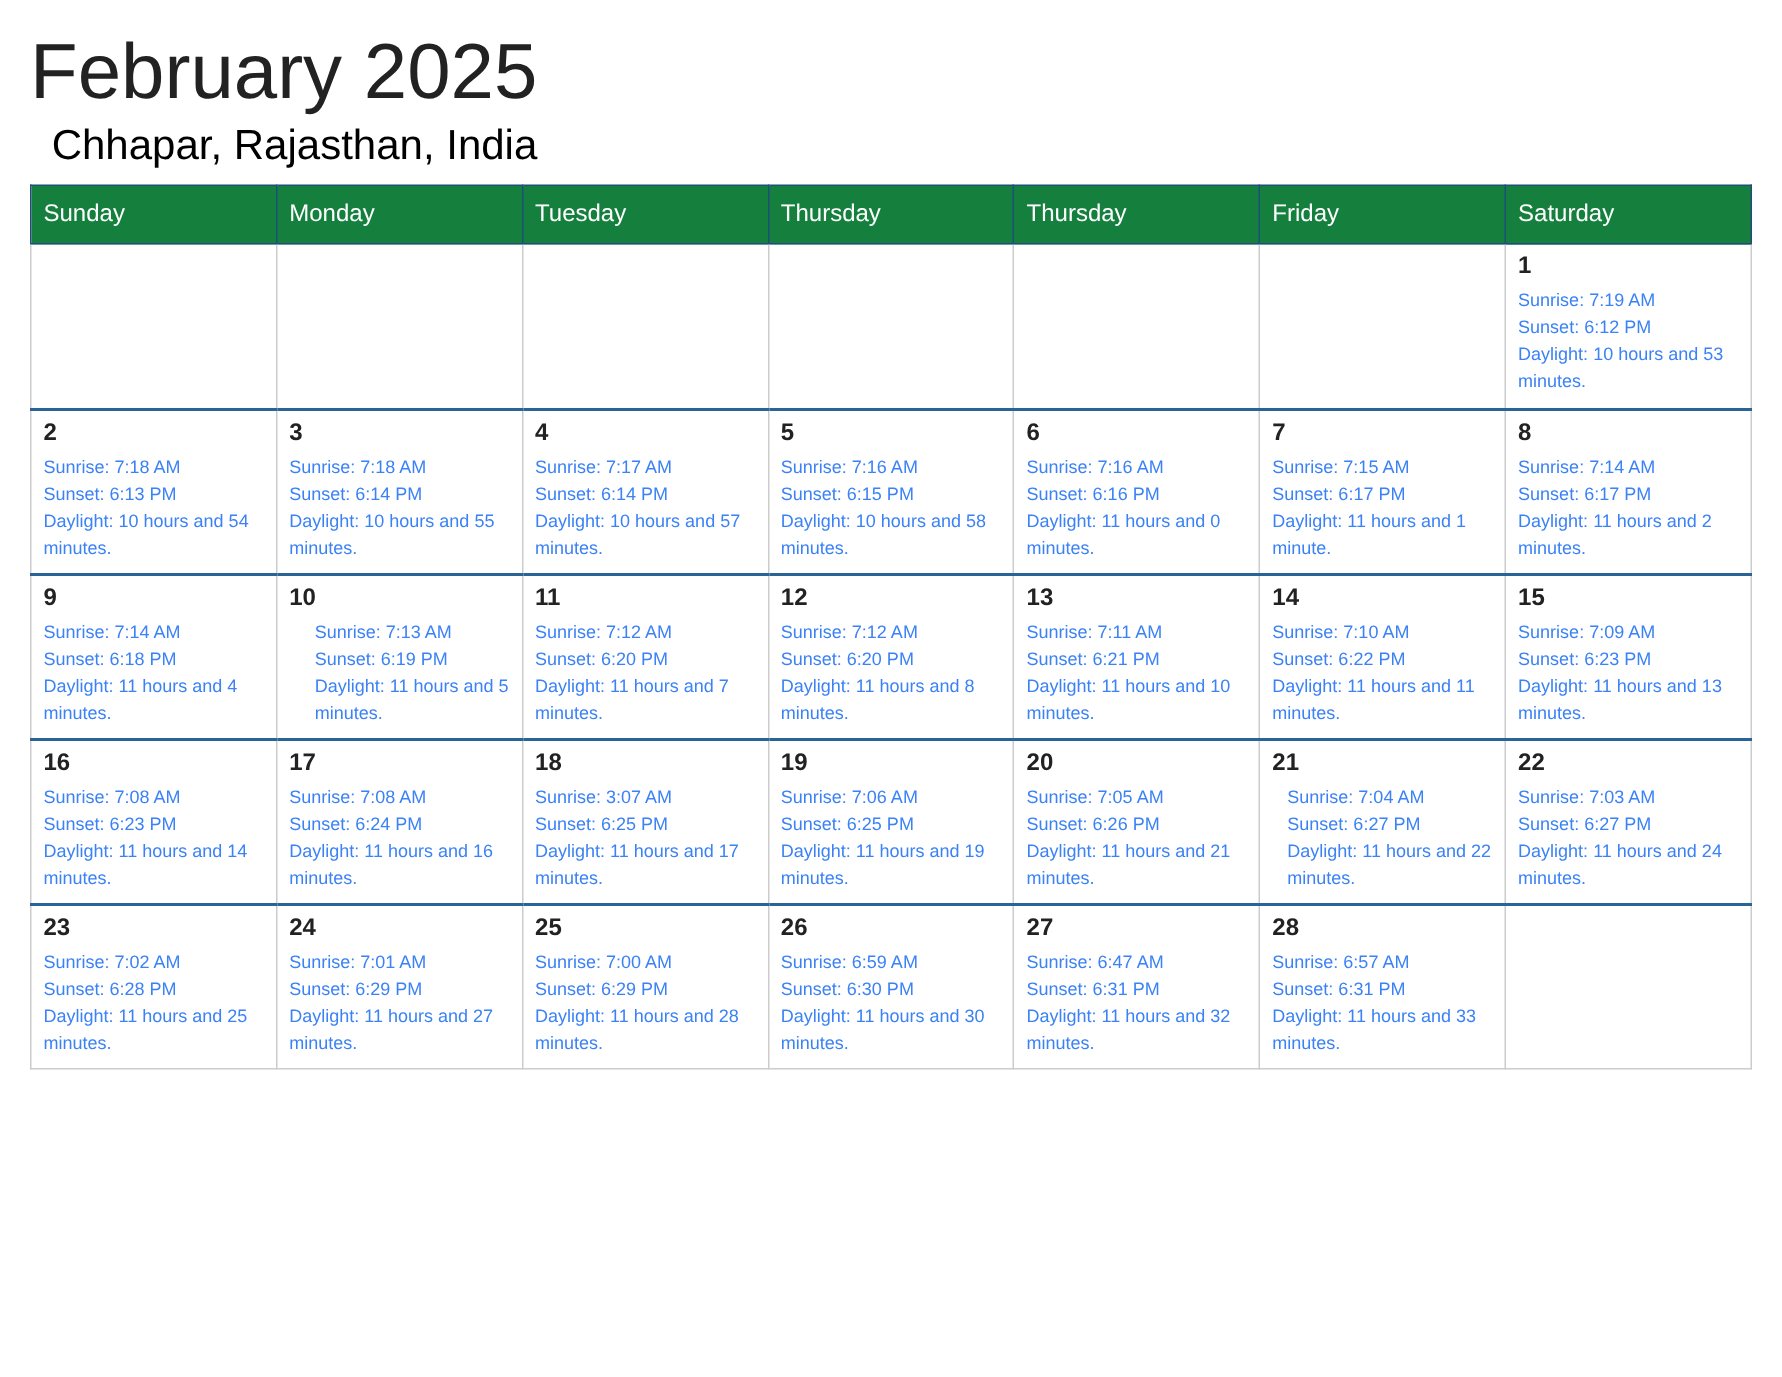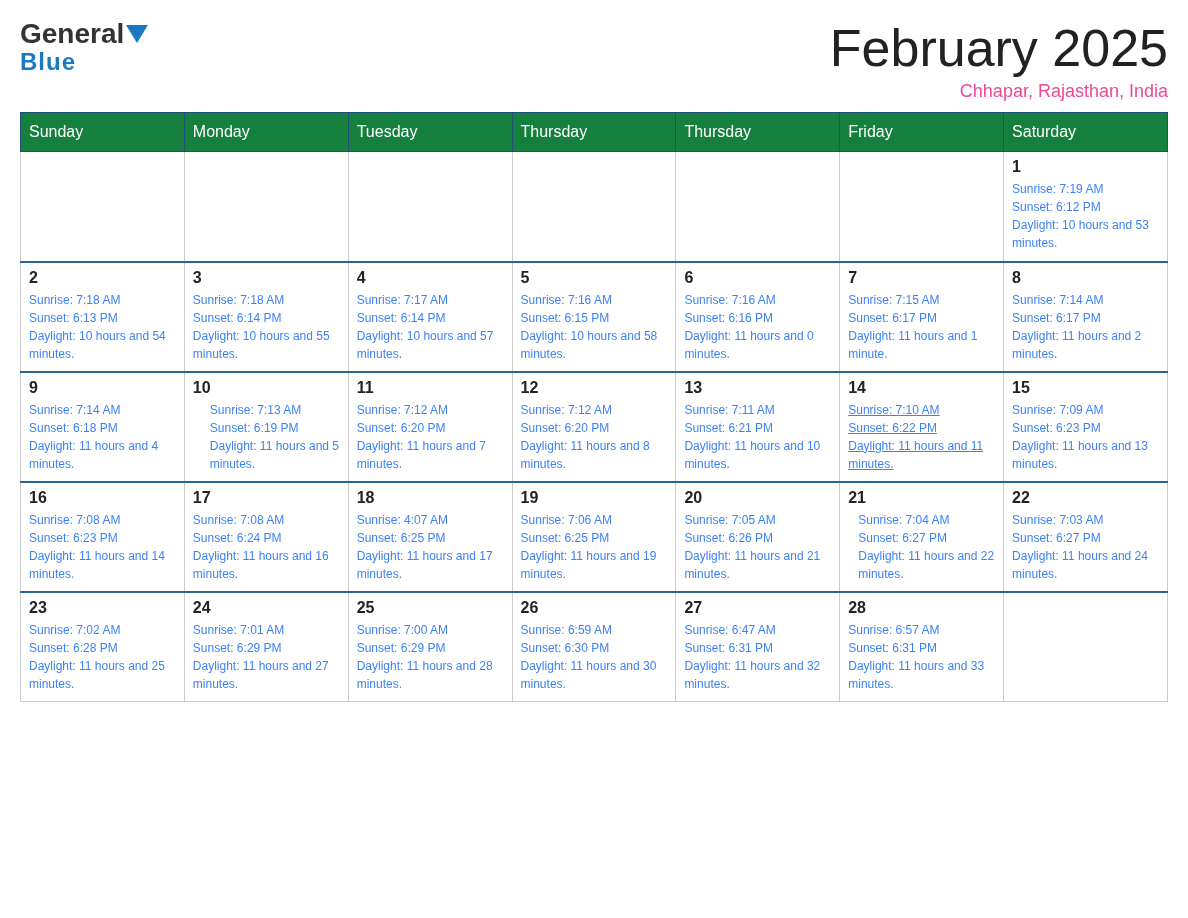--- a/index.html
+++ b/index.html
@@ -37,22 +37,22 @@
       text-align: right;
     }
     .month-title {
       font-size: 52px;
       font-weight: normal;
       color: #222;
       line-height: 1.1;
       text-align: center;
     }
     .location-title {
-      font-size: 18px;
-      color: #ec4899;
+      font-size: 28px;
+      color: #000000;
       margin-top: 4px;
     }
     .calendar-table {
       width: 100%;
       border-collapse: collapse;
       margin-top: 10px;
     }
     .calendar-table th {
       background-color: #15803d;
       color: #fff;
@@ -85,29 +85,20 @@
       background: #fff;
     }
     .row-divider td {
       border-top: 2px solid #2a6496;
     }
   </style>
 </head>
 <body>
 
 <div class="header">
-  <div class="logo">
-    <div style="display:flex; align-items:center;">
-      <span class="logo-text">General</span>
-      <svg width="22" height="18" viewBox="0 0 22 18" style="margin-left:2px;">
-        <polygon points="0,0 22,0 11,18" fill="#1a7abf"></polygon>
-      </svg>
-    </div>
-    <div class="logo-line2">Blue</div>
-  </div>
   <div class="title-section">
     <div class="month-title">February 2025</div>
     <div class="location-title">Chhapar, Rajasthan, India</div>
   </div>
 </div>
 
 <table class="calendar-table">
   <thead>
     <tr>
     <th>Sunday</th>
@@ -204,21 +195,21 @@
 Daylight: 11 hours and 8 minutes.</div>
         </td>
         <td>
           <span class="day-number">13</span>
           <div class="day-info" style="white-space: pre-line;">Sunrise: 7:11 AM
 Sunset: 6:21 PM
 Daylight: 11 hours and 10 minutes.</div>
         </td>
         <td>
           <span class="day-number">14</span>
-          <div class="day-info" style="white-space: pre-line; text-decoration: underline;">Sunrise: 7:10 AM
+          <div class="day-info" style="white-space: pre-line;">Sunrise: 7:10 AM
 Sunset: 6:22 PM
 Daylight: 11 hours and 11 minutes.</div>
         </td>
         <td>
           <span class="day-number">15</span>
           <div class="day-info" style="white-space: pre-line;">Sunrise: 7:09 AM
 Sunset: 6:23 PM
 Daylight: 11 hours and 13 minutes.</div>
         </td>
       </tr>
@@ -230,21 +221,21 @@
 Daylight: 11 hours and 14 minutes.</div>
         </td>
         <td>
           <span class="day-number">17</span>
           <div class="day-info" style="white-space: pre-line;">Sunrise: 7:08 AM
 Sunset: 6:24 PM
 Daylight: 11 hours and 16 minutes.</div>
         </td>
         <td>
           <span class="day-number">18</span>
-          <div class="day-info" style="white-space: pre-line;">Sunrise: 4:07 AM
+          <div class="day-info" style="white-space: pre-line;">Sunrise: 3:07 AM
 Sunset: 6:25 PM
 Daylight: 11 hours and 17 minutes.</div>
         </td>
         <td>
           <span class="day-number">19</span>
           <div class="day-info" style="white-space: pre-line;">Sunrise: 7:06 AM
 Sunset: 6:25 PM
 Daylight: 11 hours and 19 minutes.</div>
         </td>
         <td>

